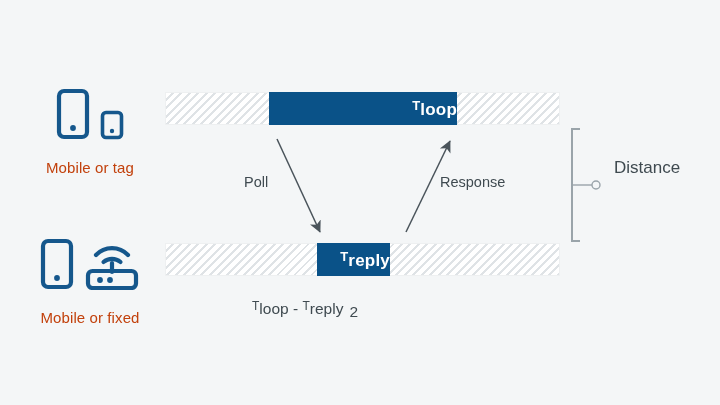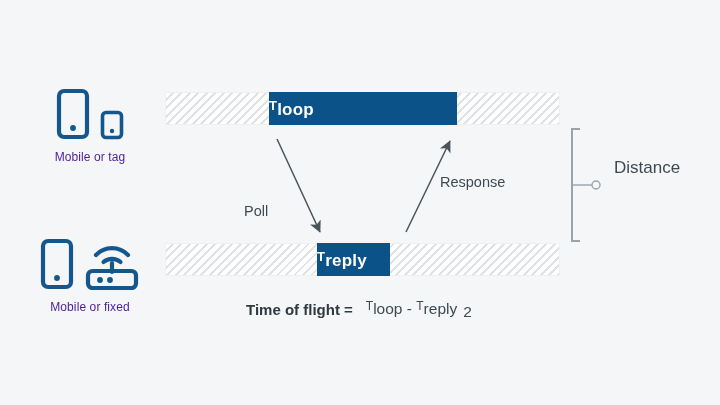--- a/index.html
+++ b/index.html
@@ -27,23 +27,23 @@
     text-align: center;
   }
   .device-icons {
     height: 62px;
     display: flex;
     align-items: flex-end;
     justify-content: center;
     gap: 10px;
   }
   .device-label {
-    margin-top: 10px;
-    font-size: 12px;
-    color: #4c1d95;
+    margin-top: 19px;
+    font-size: 15px;
+    color: #c2410c;
     letter-spacing: .1px;
     white-space: nowrap;
   }
   #group-top  { left: 0px;  top: 78px; }
   #group-bottom { left: 0px; top: 228px; }
 
   
   .track {
     position: absolute;
     left: 165px;
@@ -60,21 +60,21 @@
   #track-top { top: 92px; }
   #track-bottom { top: 243px; }
 
   .seg {
     position: absolute;
     height: 33px;
     background: #0a5288;
     color: #ffffff;
     display: flex;
     align-items: center;
-    justify-content: flex-start;
+    justify-content: flex-end;
     box-sizing: border-box;
   }
   #seg-loop  { left: 269px; width: 188px; top: 92px; }
   #seg-reply { left: 317px; width: 73px;  top: 243px; }
 
   .tlabel {
     font-size: 17px;
     font-weight: bold;
     letter-spacing: .2px;
     line-height: 1;
@@ -86,21 +86,21 @@
     vertical-align: 5px;
   }
 
   
   .arrow-caption {
     position: absolute;
     font-size: 14.5px;
     color: #3f4a50;
     white-space: nowrap;
   }
-  #caption-poll { left: 244px; top: 174px; margin-top: 29px; }
+  #caption-poll { left: 244px; top: 174px; }
   #caption-response { left: 440px; top: 174px; }
 
   svg.overlay {
     position: absolute;
     left: 0; top: 0;
     width: 720px; height: 405px;
     pointer-events: none;
   }
 
   
@@ -220,21 +220,20 @@
   </svg>
 
   <div class="arrow-caption" id="caption-poll">Poll</div>
   <div class="arrow-caption" id="caption-response">Response</div>
 
   <div id="distance-label">
     <div>Distance</div>
   </div>
 
   <div id="formula">
-    <span id="formula-lhs">Time of flight =</span>
     <span class="fraction">
       <span class="fr-num"><span class="t-up">T</span><span>loop</span><span> - </span><span class="t-up">T</span><span>reply</span></span>
       <span class="fr-bar"></span>
       <span class="fr-den">2</span>
     </span>
   </div>
 
 </div>
 
 </body></html>

